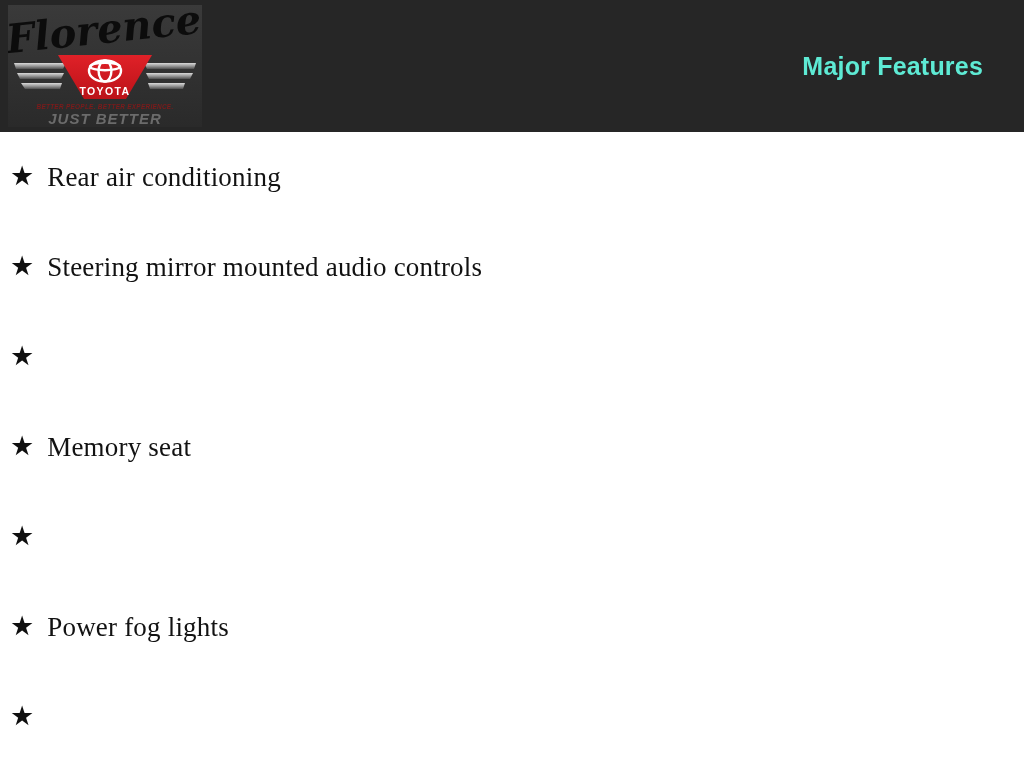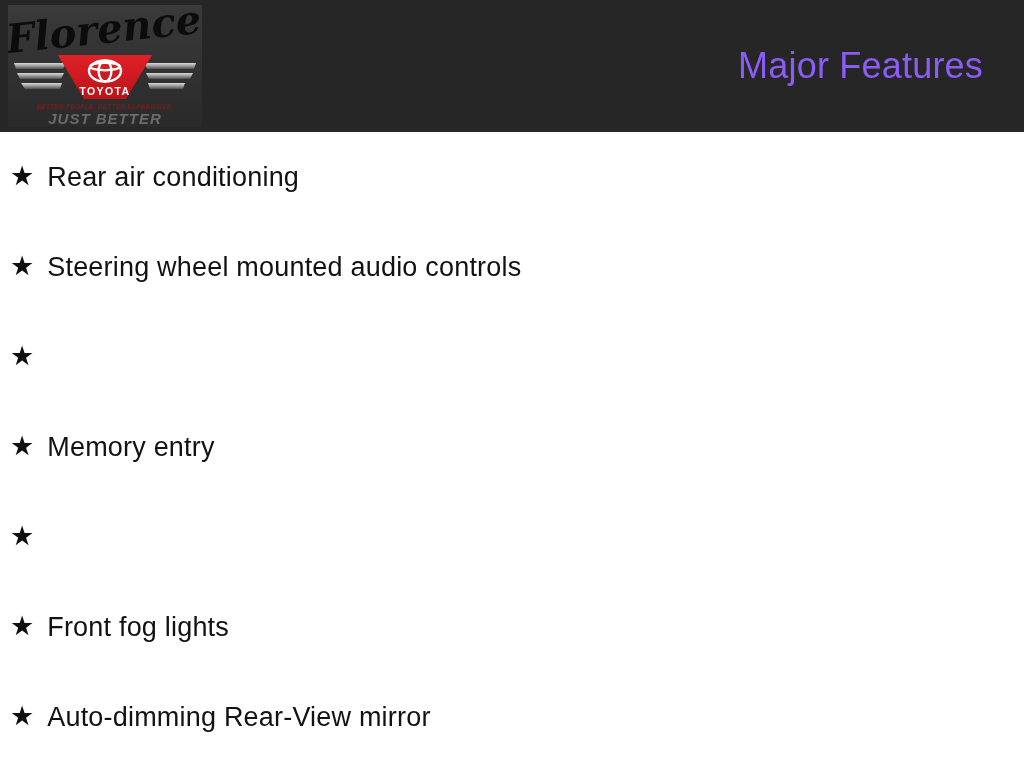--- a/index.html
+++ b/index.html
@@ -20,23 +20,23 @@
     justify-content: space-between;
     padding: 0 41px 0 8px;
     box-sizing: border-box;
   }
   .logo-wrap {
     width: 194px; height: 122px;
     flex: 0 0 auto;
   }
   .page-title {
     margin: 0;
-    font-size: 36px;
-    font-weight: 400;
-    color: #8b5cf6;
+    font-size: 25px;
+    font-weight: 700;
+    color: #5eead4;
     letter-spacing: 0.2px;
   }
 
   
   .features {
     list-style: none;
     margin: 0;
     padding: 0 0 0 10px;
   }
   .features li {
@@ -48,20 +48,21 @@
     font-size: 27px;
     line-height: 1;
     color: #0f0f0f;
     margin-right: 13px;
     transform: translateY(-1px);
   }
   .feature-label {
     font-size: 27px;
     color: #121212;
     letter-spacing: 0.2px;
+    font-family: Liberation Serif, serif;
   }
 </style>
 </head>
 <body>
 
 <div class="page">
 
   <header class="topbar">
 
     <div class="logo-wrap">
@@ -117,35 +118,34 @@
     <h1 class="page-title">Major Features</h1>
   </header>
 
   <ul class="features">
     <li>
       <span class="star">★</span>
       <span class="feature-label">Rear air conditioning</span>
     </li>
     <li>
       <span class="star">★</span>
-      <span class="feature-label">Steering wheel mounted audio controls</span>
+      <span class="feature-label">Steering mirror mounted audio controls</span>
     </li>
     <li>
       <span class="star">★</span>
     </li>
     <li>
       <span class="star">★</span>
-      <span class="feature-label">Memory entry</span>
+      <span class="feature-label">Memory seat</span>
     </li>
     <li>
       <span class="star">★</span>
     </li>
     <li>
       <span class="star">★</span>
-      <span class="feature-label">Front fog lights</span>
+      <span class="feature-label">Power fog lights</span>
     </li>
     <li>
       <span class="star">★</span>
-      <span class="feature-label">Auto-dimming Rear-View mirror</span>
     </li>
   </ul>
 
 </div>
 
 </body></html>

